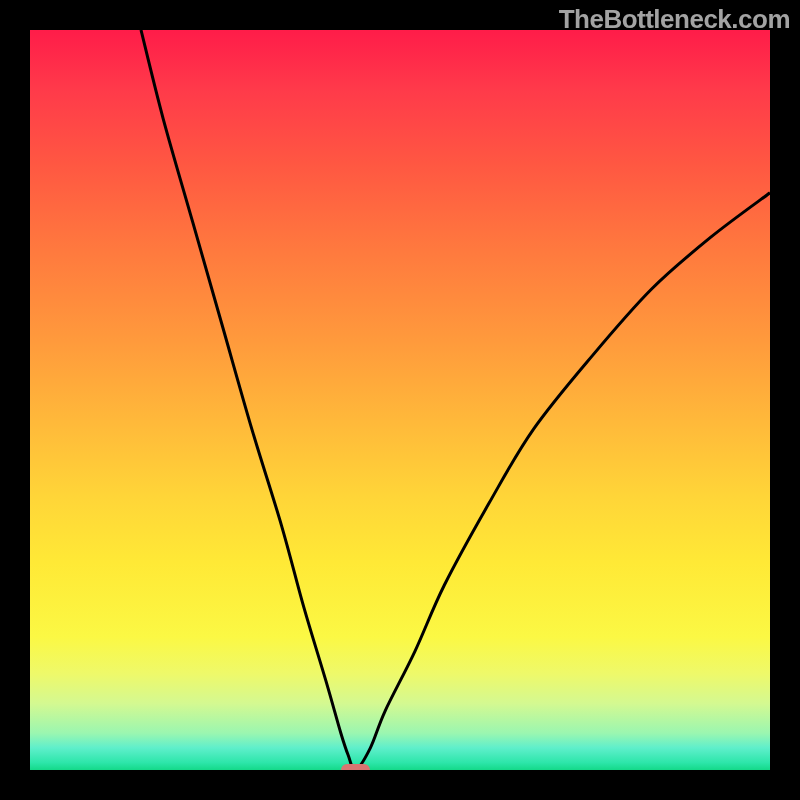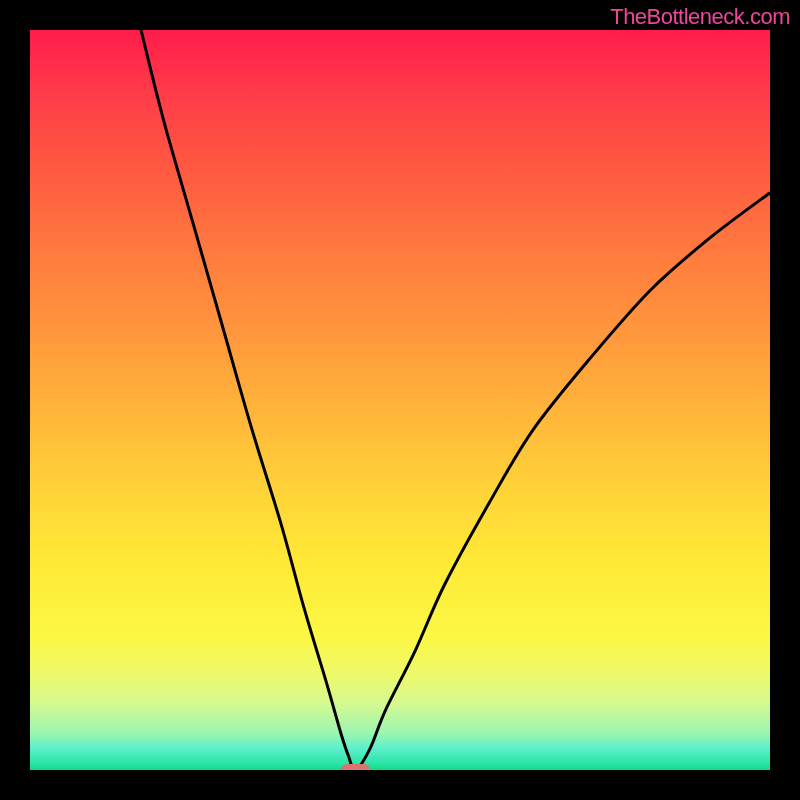--- a/index.html
+++ b/index.html
@@ -14,23 +14,23 @@
   .container {
     width: 800px;
     height: 800px;
     position: relative;
     background: #000000;
   }
   .attribution {
     position: absolute;
     top: 4px;
     right: 10px;
-    font-size: 22px;
-    font-weight: 400;
-    color: #ec4899;
+    font-size: 26px;
+    font-weight: 700;
+    color: #a3a3a3;
     z-index: 10;
     letter-spacing: -0.5px;
   }
   .plot-area {
     position: absolute;
     left: 30px;
     top: 30px;
     width: 740px;
     height: 740px;
     overflow: hidden;

